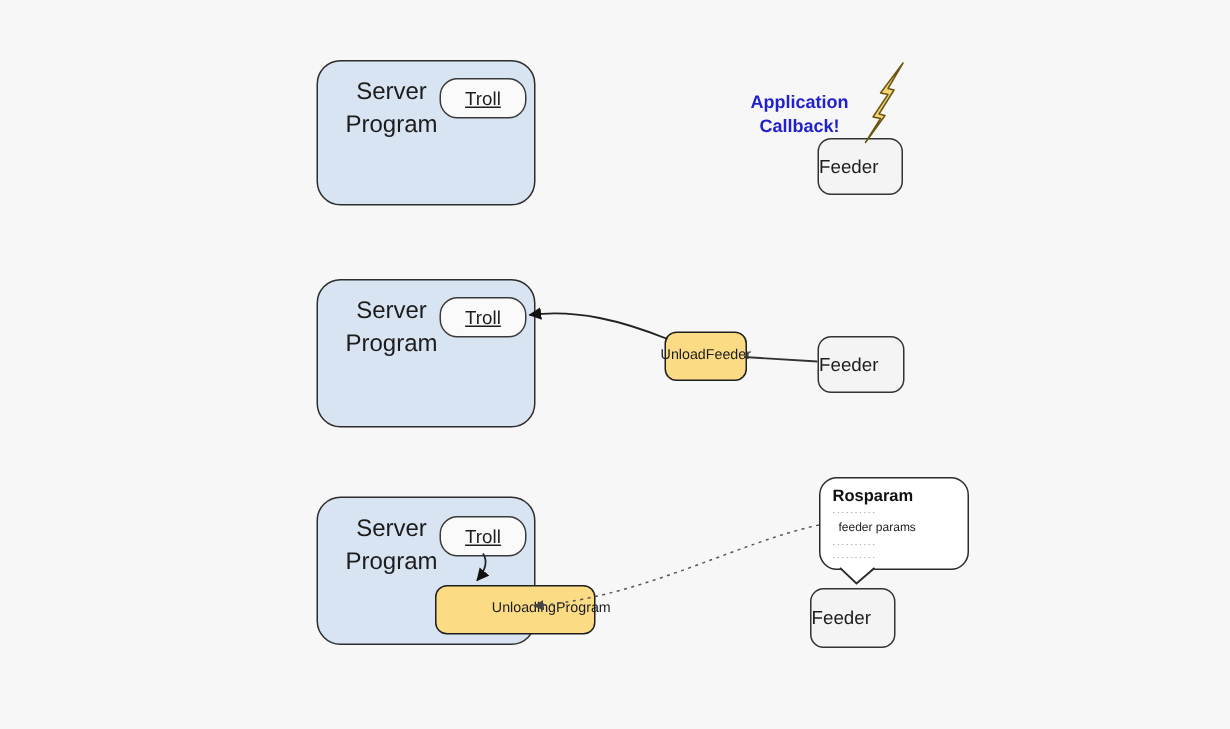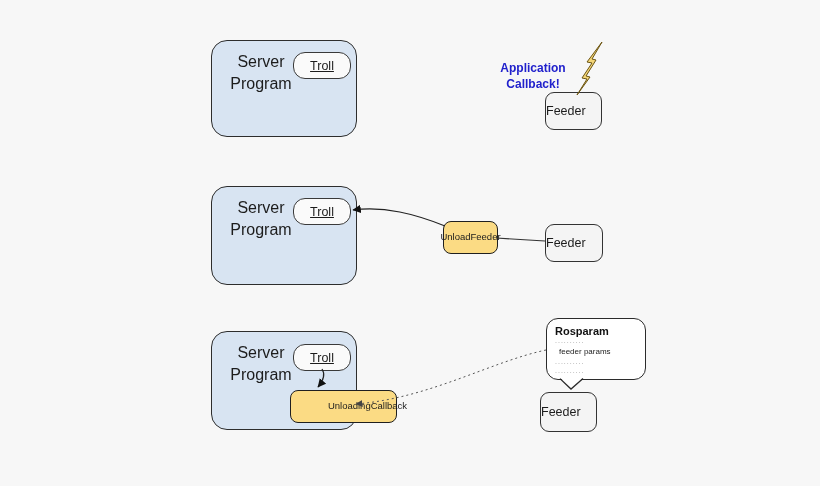--- a/index.html
+++ b/index.html
@@ -87,21 +87,21 @@
     <span>Feeder</span>
   </div>
 
   <div class="server-panel" style="left:211px;top:331px;width:144px;height:97px;">
     <div class="server-label">Server Program</div>
     <div class="node" style="left:81px;top:12px;width:56px;height:25px;">
       <span>Troll</span>
     </div>
     <div class="chip" style="left:78px;top:58px;width:57px;height:31px;padding-left:48px;">
       <div>Unloading</div>
-      <div>Callback</div>
+      <div>Program</div>
     </div>
   </div>
 
 
   <div class="bubble">
     <div class="bubble-title">Rosparam</div>
     <div class="bubble-dots">..........</div>
     <div class="bubble-param">feeder params</div>
     <div class="bubble-dots">..........</div>
     <div class="bubble-dots">..........</div>

